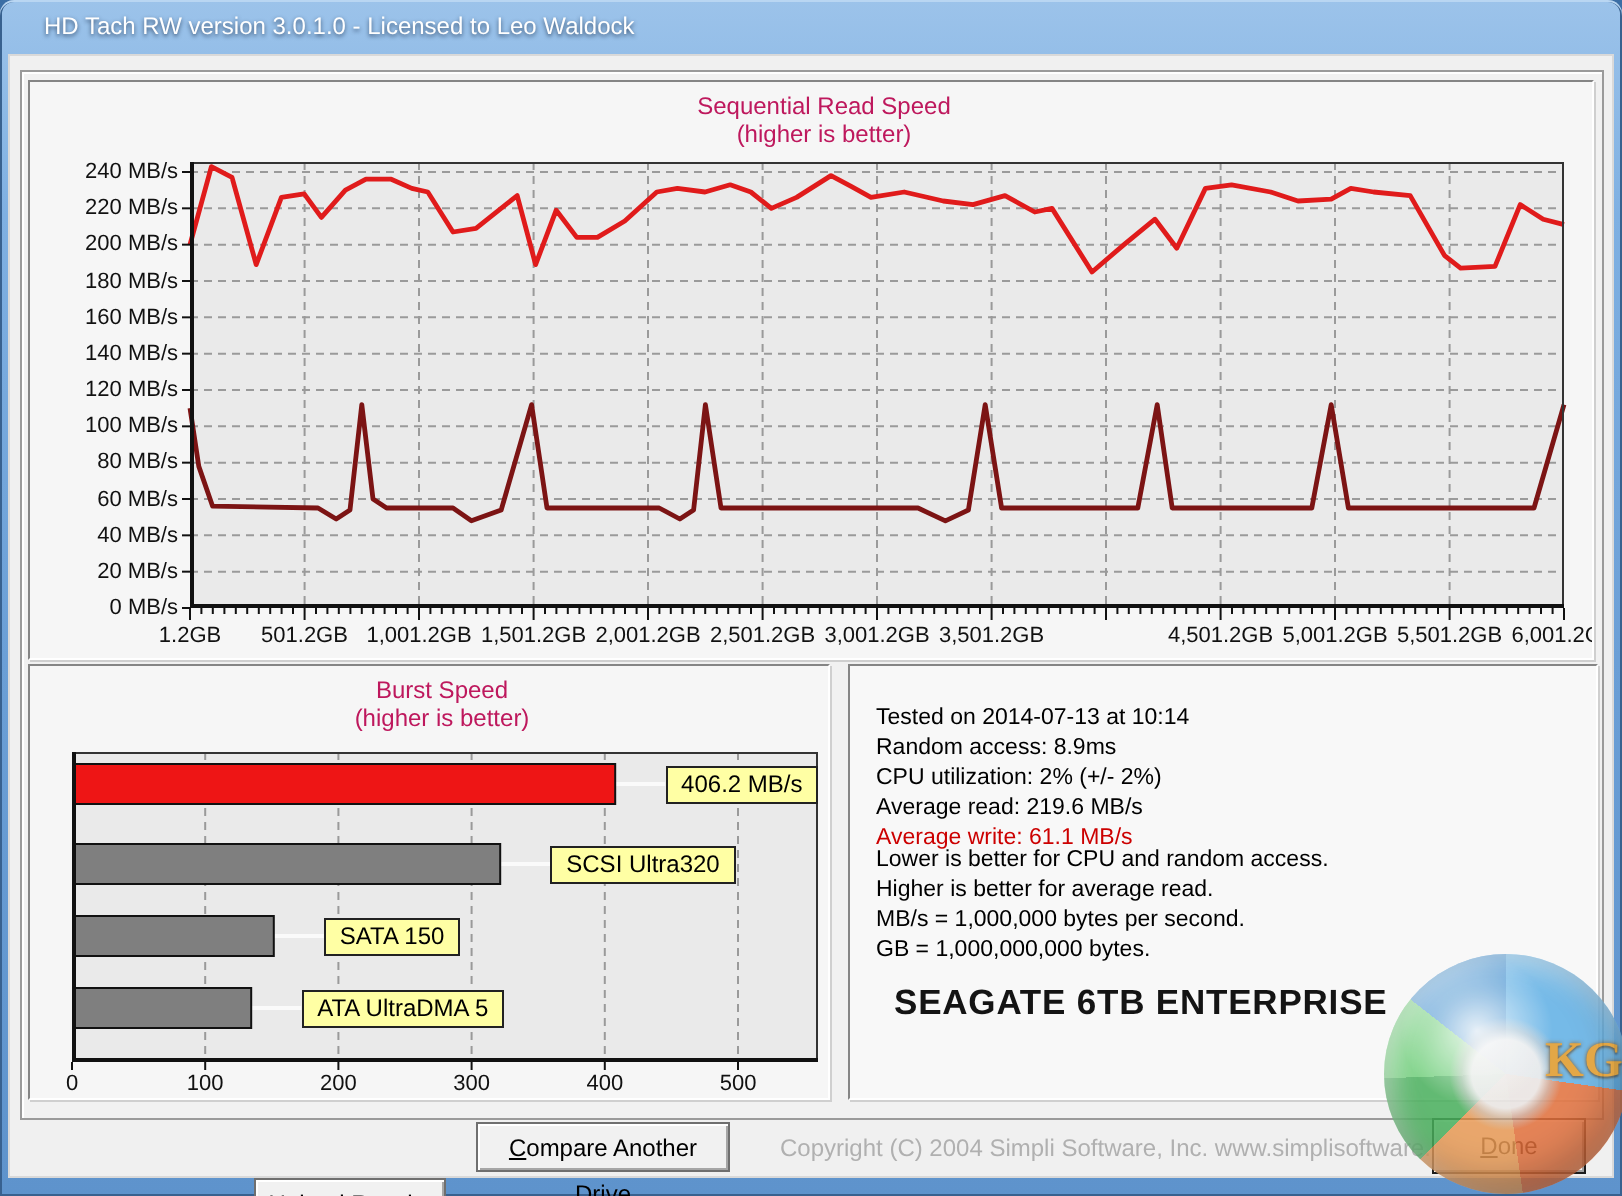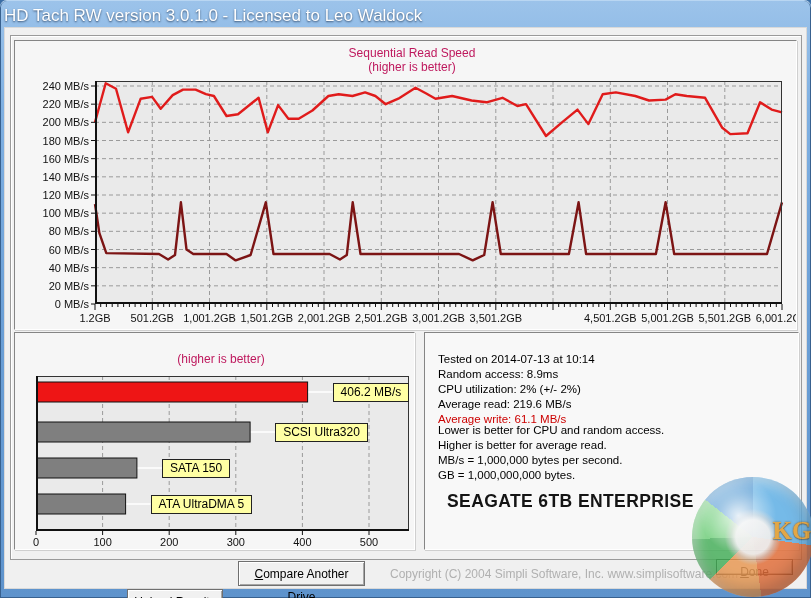--- a/index.html
+++ b/index.html
@@ -9,21 +9,21 @@
     background:#3b6ea5;
   }
   
   .window-frame{
     position:absolute;inset:0;border-radius:7px 7px 0 0;
     background:linear-gradient(180deg,#9cc3ea 0%,#7fb0e2 18%,#6b9fd6 55%,#5e93cc 100%);
     box-shadow:inset 0 1px 0 #b9d6f2, inset 0 0 0 1px #38618f;
   }
   .titlebar{position:absolute;left:0;top:0;right:0;height:27px;}
   .titlebar-text{
-    position:absolute;left:4px;top:6px;font-size:17px;color:#ffffff;
+    position:absolute;left:22px;top:6px;font-size:12px;color:#ffffff;
     text-shadow:0 1px 2px rgba(20,40,70,.75);white-space:nowrap;
   }
   .client{
     position:absolute;left:4px;top:27px;width:803px;height:562px;
     background:#f0f0f0;box-shadow:inset 0 0 0 1px #d9d9d9;
   }
   
   .outer-panel{
     position:absolute;left:6px;top:8px;width:790px;height:523px;
     border:1px solid #9a9a9a;box-shadow:inset 1px 1px 0 #ffffff;
@@ -78,21 +78,21 @@
     box-shadow:inset 1px 1px 0 #ffffff, inset -1px -1px 0 #a6a6a6;
     font-size:12px;color:#000;text-align:center;cursor:pointer;
     font-family:"Liberation Sans",sans-serif;
   }
   .btn span{display:block;line-height:23px;}
   .btn span::first-letter{text-decoration:underline;}
   .btn.save{left:16px;top:534px;width:92px;}
   .btn.upload{left:123px;top:562px;width:96px;}
   .btn.compare{left:234px;top:534px;width:127px;}
   .btn.done{
-    left:712px;top:532px;width:77px;height:16px;
+    left:712px;top:532px;width:77px;height:28px;
     border:1px solid #1c1c1c;
     box-shadow:inset 1px 1px 0 #ffffff, inset -1px -1px 0 #9e9e9e, inset 0 0 0 1px #8f8f8f;
   }
   .copyright{
     position:absolute;left:386px;top:540px;font-size:12px;color:#b0b0b0;white-space:nowrap;
   }
   
   .kg-logo{
     position:absolute;left:692px;top:477px;width:122px;height:120px;border-radius:50%;
     z-index:30;opacity:.85;pointer-events:none;
@@ -319,20 +319,21 @@
         <div class="xtick-label" style="left: 480.75px; top: 271px;">3,501.2GB</div>
         <div class="xtick-label" style="left: 538px; top: 271px; margin-top: 32px;">4,001.2GB</div>
         <div class="xtick-label" style="left: 595.25px; top: 271px;">4,501.2GB</div>
         <div class="xtick-label" style="left: 652.5px; top: 271px;">5,001.2GB</div>
         <div class="xtick-label" style="left: 709.75px; top: 271px;">5,501.2GB</div>
         <div class="xtick-label" style="left: 767px; top: 271px;">6,001.2GB</div>
       </div>
   </div>
 
   <div class="panel burst">
+    <div class="chart-title t1">Burst Speed</div>
     <div class="chart-title t2">(higher is better)</div>
     <svg id="burst-plot" class="plot-svg burst-plot" width="373" height="155">
         <line x1="66.6" x2="66.6" y1="0" y2="155" stroke="#9a9a9a" stroke-width="1" stroke-dasharray="4 3"></line>
         <line x1="133.2" x2="133.2" y1="0" y2="155" stroke="#9a9a9a" stroke-width="1" stroke-dasharray="4 3"></line>
         <line x1="199.8" x2="199.8" y1="0" y2="155" stroke="#9a9a9a" stroke-width="1" stroke-dasharray="4 3"></line>
         <line x1="266.4" x2="266.4" y1="0" y2="155" stroke="#9a9a9a" stroke-width="1" stroke-dasharray="4 3"></line>
         <line x1="333.0" x2="333.0" y1="0" y2="155" stroke="#9a9a9a" stroke-width="1" stroke-dasharray="4 3"></line>
         <line x1="270.6" x2="296.55821428571426" y1="16" y2="16" stroke="#fafafa" stroke-width="2"></line>
         <rect x="1" y="6" width="270.6" height="20" fill="#ee1515" stroke="#111" stroke-width="1"></rect>
         <line x1="213.1" x2="239.14285714285714" y1="56" y2="56" stroke="#fafafa" stroke-width="2"></line>

